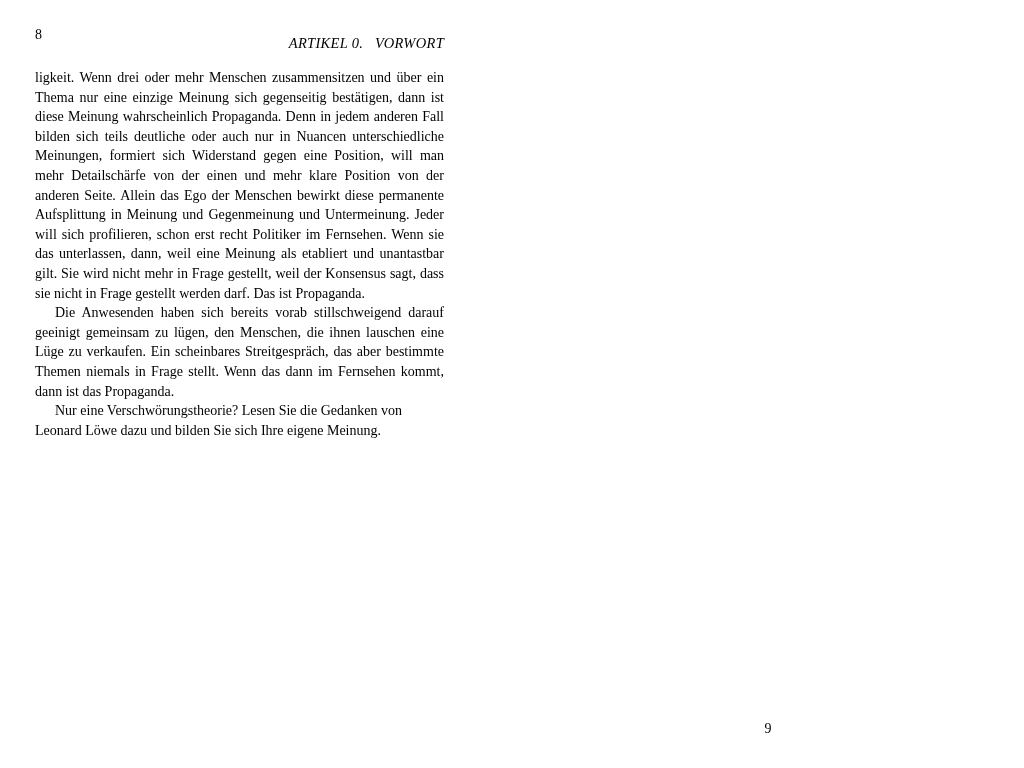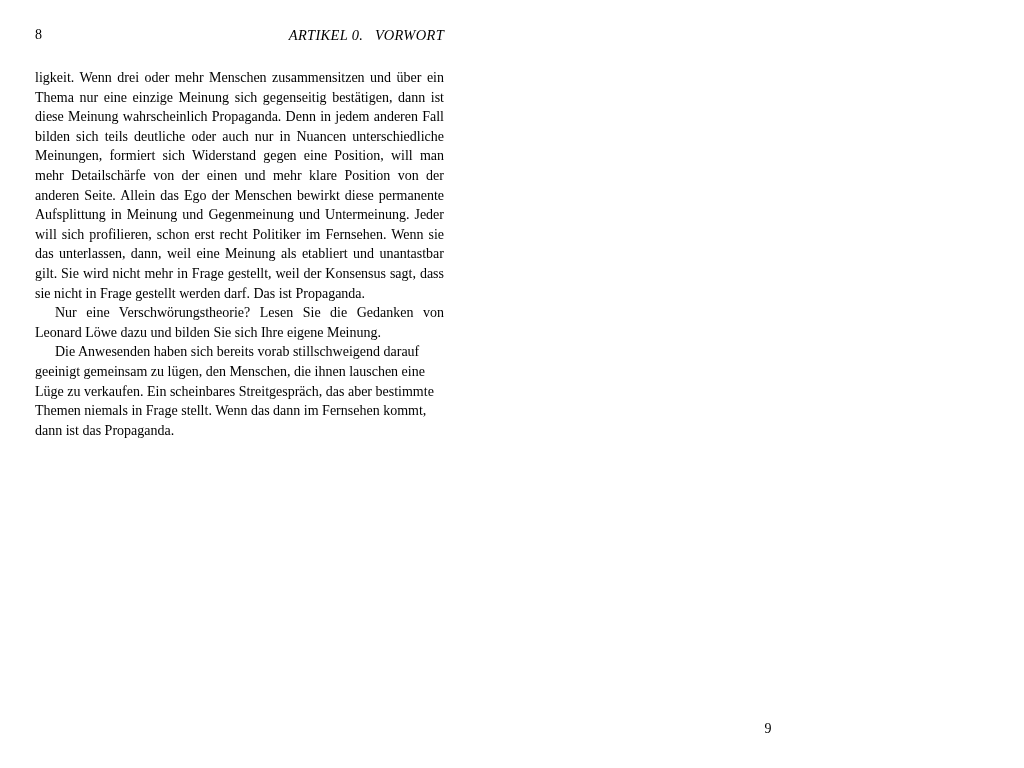--- a/index.html
+++ b/index.html
@@ -45,21 +45,21 @@
   .runhead .folio {
     position: absolute;
     left: 0;
     top: 0;
     font-style: normal;
     font-size: 14px;
   }
   .runhead .title-run {
     position: absolute;
     right: 0;
-    top: 0;
+    top: 8px;
     white-space: pre;
   }
 
   
   .textblock {
     position: absolute;
     font-size: 14px;
     line-height: 19.6px;
     text-align: justify;
     text-justify: inter-word;
@@ -97,22 +97,22 @@
 
   <div class="page page-left">
 
     <div class="runhead">
       <span class="folio">8</span>
       <span class="title-run">ARTIKEL 0.   VORWORT</span>
     </div>
 
     <div class="textblock textblock-left">
       <p>ligkeit. Wenn drei oder mehr Menschen zusammensitzen und über ein Thema nur eine einzige Meinung sich gegenseitig bestätigen, dann ist diese Meinung wahrscheinlich Propaganda. Denn in jedem anderen Fall bilden sich teils deutliche oder auch nur in Nuancen unterschiedliche Meinungen, formiert sich Widerstand gegen eine Position, will man mehr Detailschärfe von der einen und mehr klare Position von der anderen Seite. Allein das Ego der Menschen bewirkt diese permanente Aufsplittung in Meinung und Gegenmeinung und Untermeinung. Jeder will sich profilieren, schon erst recht Politiker im Fernsehen. Wenn sie das unterlassen, dann, weil eine Meinung als etabliert und unantastbar gilt. Sie wird nicht mehr in Frage gestellt, weil der Konsensus sagt, dass sie nicht in Frage gestellt werden darf. Das ist Propaganda.</p>
+      <p class="indent">Die Anwesenden haben sich bereits vorab stillschweigend darauf geeinigt gemeinsam zu lügen, den Menschen, die ihnen lauschen eine Lüge zu verkaufen. Ein scheinbares Streitgespräch, das aber bestimmte Themen niemals in Frage stellt. Wenn das dann im Fernsehen kommt, dann ist das Propaganda.</p>
       <p class="indent">Nur eine Verschwörungstheorie? Lesen Sie die Gedanken von Leonard Löwe dazu und bilden Sie sich Ihre eigene Meinung.</p>
-      <p class="indent">Die Anwesenden haben sich bereits vorab stillschweigend darauf geeinigt gemeinsam zu lügen, den Menschen, die ihnen lauschen eine Lüge zu verkaufen. Ein scheinbares Streitgespräch, das aber bestimmte Themen niemals in Frage stellt. Wenn das dann im Fernsehen kommt, dann ist das Propaganda.</p>
     </div>
 
   </div>
 
   <div class="page page-right">
 
     <div class="folio-bottom">9</div>
 
   </div>
 

